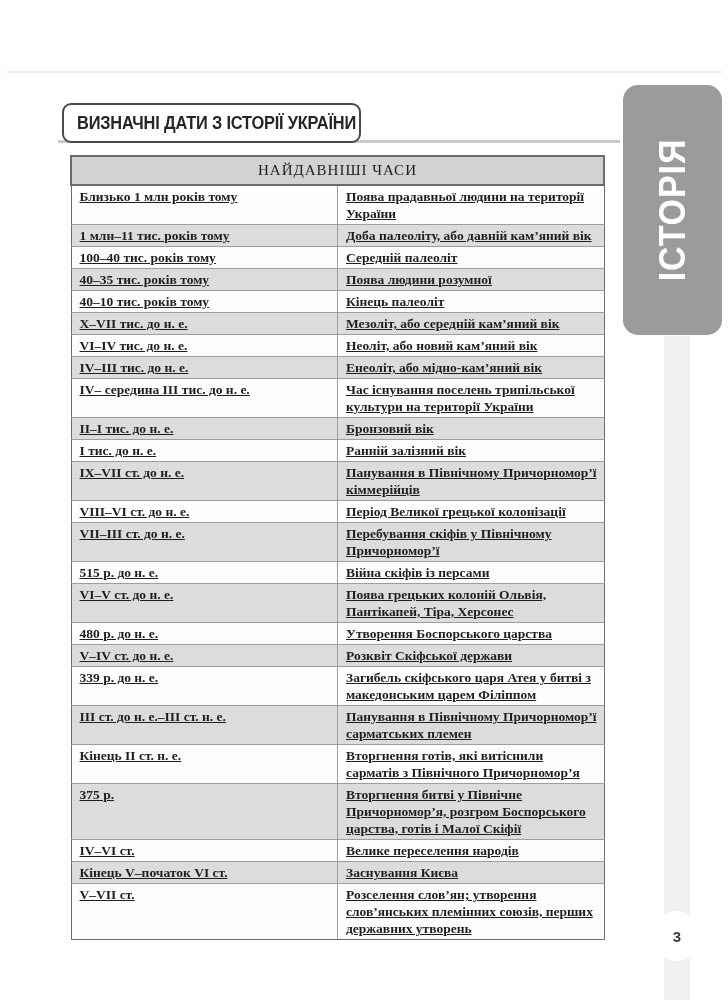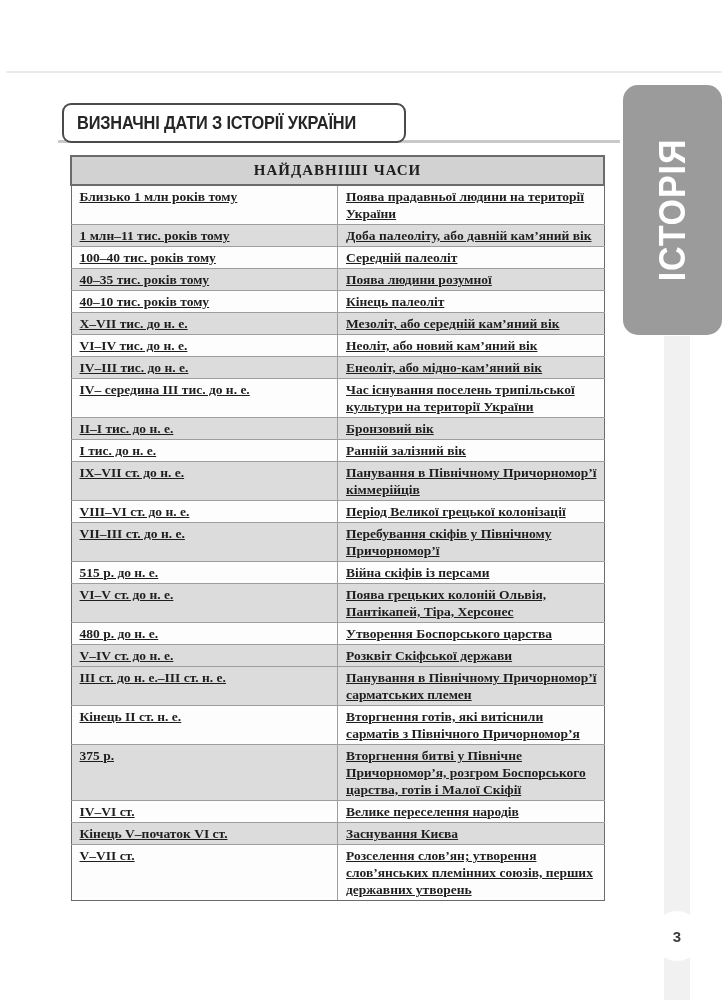--- a/index.html
+++ b/index.html
@@ -24,21 +24,21 @@
   }
   .page-edge-line{
     position:absolute;left:6px;right:6px;top:71px;height:2px;
     background:#ebebeb;border-radius:2px;
   }
   .title-underline{
     position:absolute;left:58px;top:140px;width:562px;height:3px;
     background:var(--underline);
   }
   .title-tab{
-    position:absolute;left:62px;top:103px;width:344px;height:40px;
+    position:absolute;left:62px;top:103px;width:299px;height:40px;
     background:#ffffff;
     border:2px solid #4a4a4a;
     border-radius:9px;
     display:flex;align-items:center;
     padding-left:13px;
     z-index:2;
   }
   .title-tab span{
     display:inline-block;
     font-family:"Liberation Sans", sans-serif;
@@ -87,21 +87,21 @@
     line-height:17px;
     font-weight:700;
   }
   table.dates th{
     background:var(--header-bg);
     border:2px solid var(--border-dark);
     font-size:15px;
     letter-spacing:1px;
     padding:5px 4px;
     text-align:center;
-    font-weight:700;
+    font-weight:400;
     margin-left:11px;
   }
   table.dates td{
     border:1px solid var(--border-light);
     border-left:1.5px solid var(--border-dark);
     border-right:1.5px solid var(--border-dark);
     padding:2px 6px 2px 8px;
     vertical-align:top;
     background:var(--row-bg);
     text-decoration:underline;
@@ -203,20 +203,24 @@
         <td>Поява грецьких колоній Ольвія, Пантікапей, Тіра, Херсонес</td>
       </tr>
       <tr>
         <td class="date">480 р. до н. е.</td>
         <td>Утворення Боспорського царства</td>
       </tr>
       <tr class="alt">
         <td class="date">V–IV ст. до н. е.</td>
         <td>Розквіт Скіфської держави</td>
       </tr>
+      <tr>
+        <td class="date">339 р. до н. е.</td>
+        <td>Загибель скіфського царя Атея у битві з македонським царем Філіппом</td>
+      </tr>
       <tr class="alt">
         <td class="date">III ст. до н. е.–III ст. н. е.</td>
         <td>Панування в Північному Причорномор’ї сарматських племен</td>
       </tr>
       <tr>
         <td class="date">Кінець II ст. н. е.</td>
         <td>Вторгнення готів, які витіснили сарматів з Північного Причорномор’я</td>
       </tr>
       <tr class="alt">
         <td class="date">375 р.</td>

